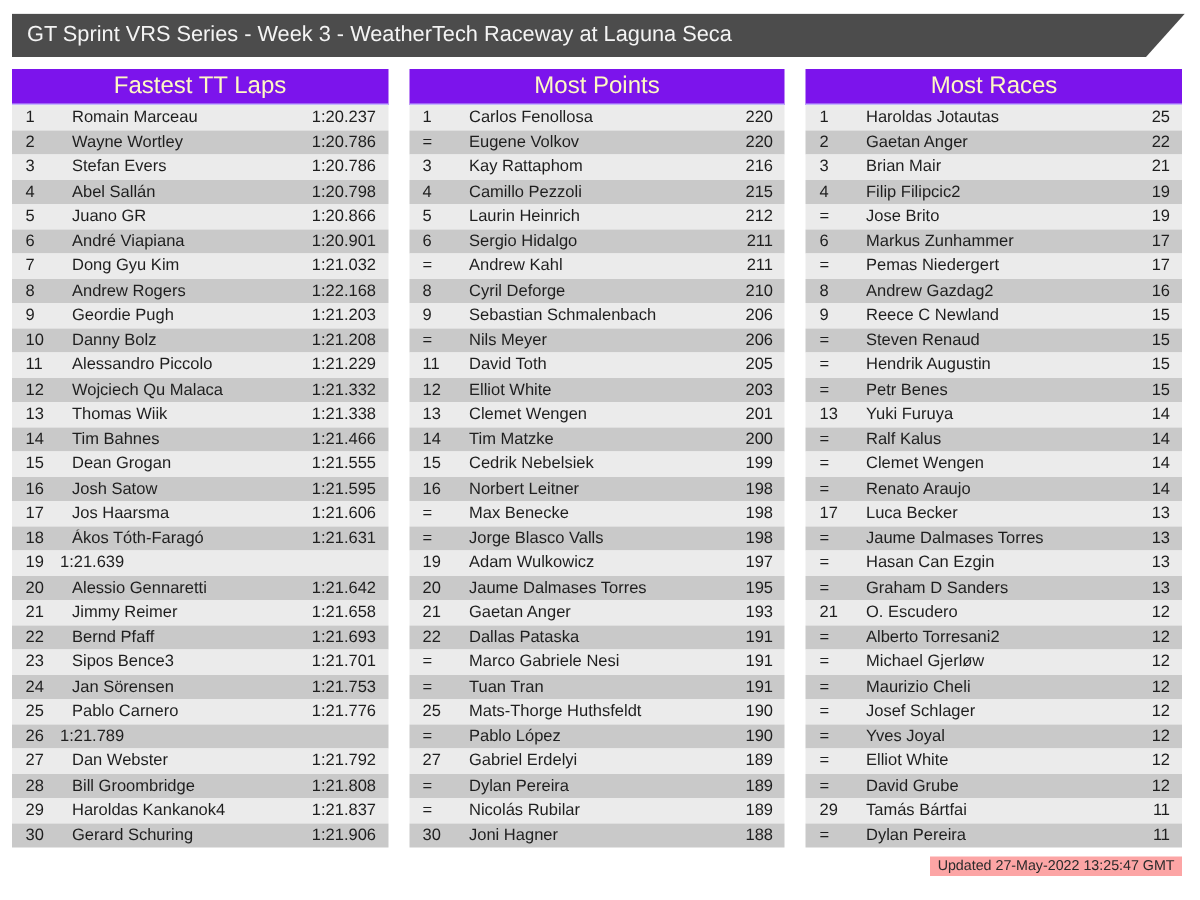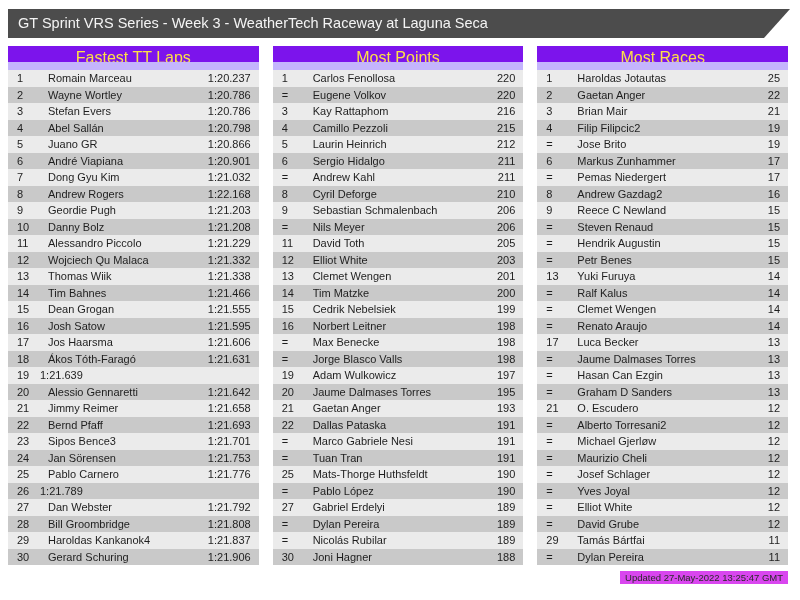--- a/index.html
+++ b/index.html
@@ -28,27 +28,27 @@
     position: absolute;
     left: 8px; top: 46px;
     width: 780px;
     display: flex;
     gap: 14px;
   }
   .board { flex: 1 1 0; min-width: 0; }
 
   .board-title {
     background: var(--accent-purple, #7c14ec);
-    color: #fde047;
+    color: #fef9c3;
     font-size: 16px;
     font-weight: normal;
     text-align: center;
     height: 24px;
     line-height: 24px;
-    border-bottom: 8px solid #c4b5fd;
+    border-bottom: 1px solid #c4b5fd;
     white-space: nowrap;
     overflow: hidden;
   }
 
   .rows { width: 100%; }
   .row {
     display: flex;
     align-items: center;
     height: 16.5px;
     font-size: 11px;
@@ -75,21 +75,21 @@
   }
 
   .footer-row {
     position: absolute;
     left: 8px; top: 571px;
     width: 780px;
     display: flex;
     justify-content: flex-end;
   }
   .updated {
-    background: #d946ef;
+    background: #fca5a5;
     color: #2a2a2a;
     font-size: 9.5px;
     line-height: 13px;
     padding: 0 5px;
   }
 </style>
 </head>
 <body>
 
 <div class="page">

